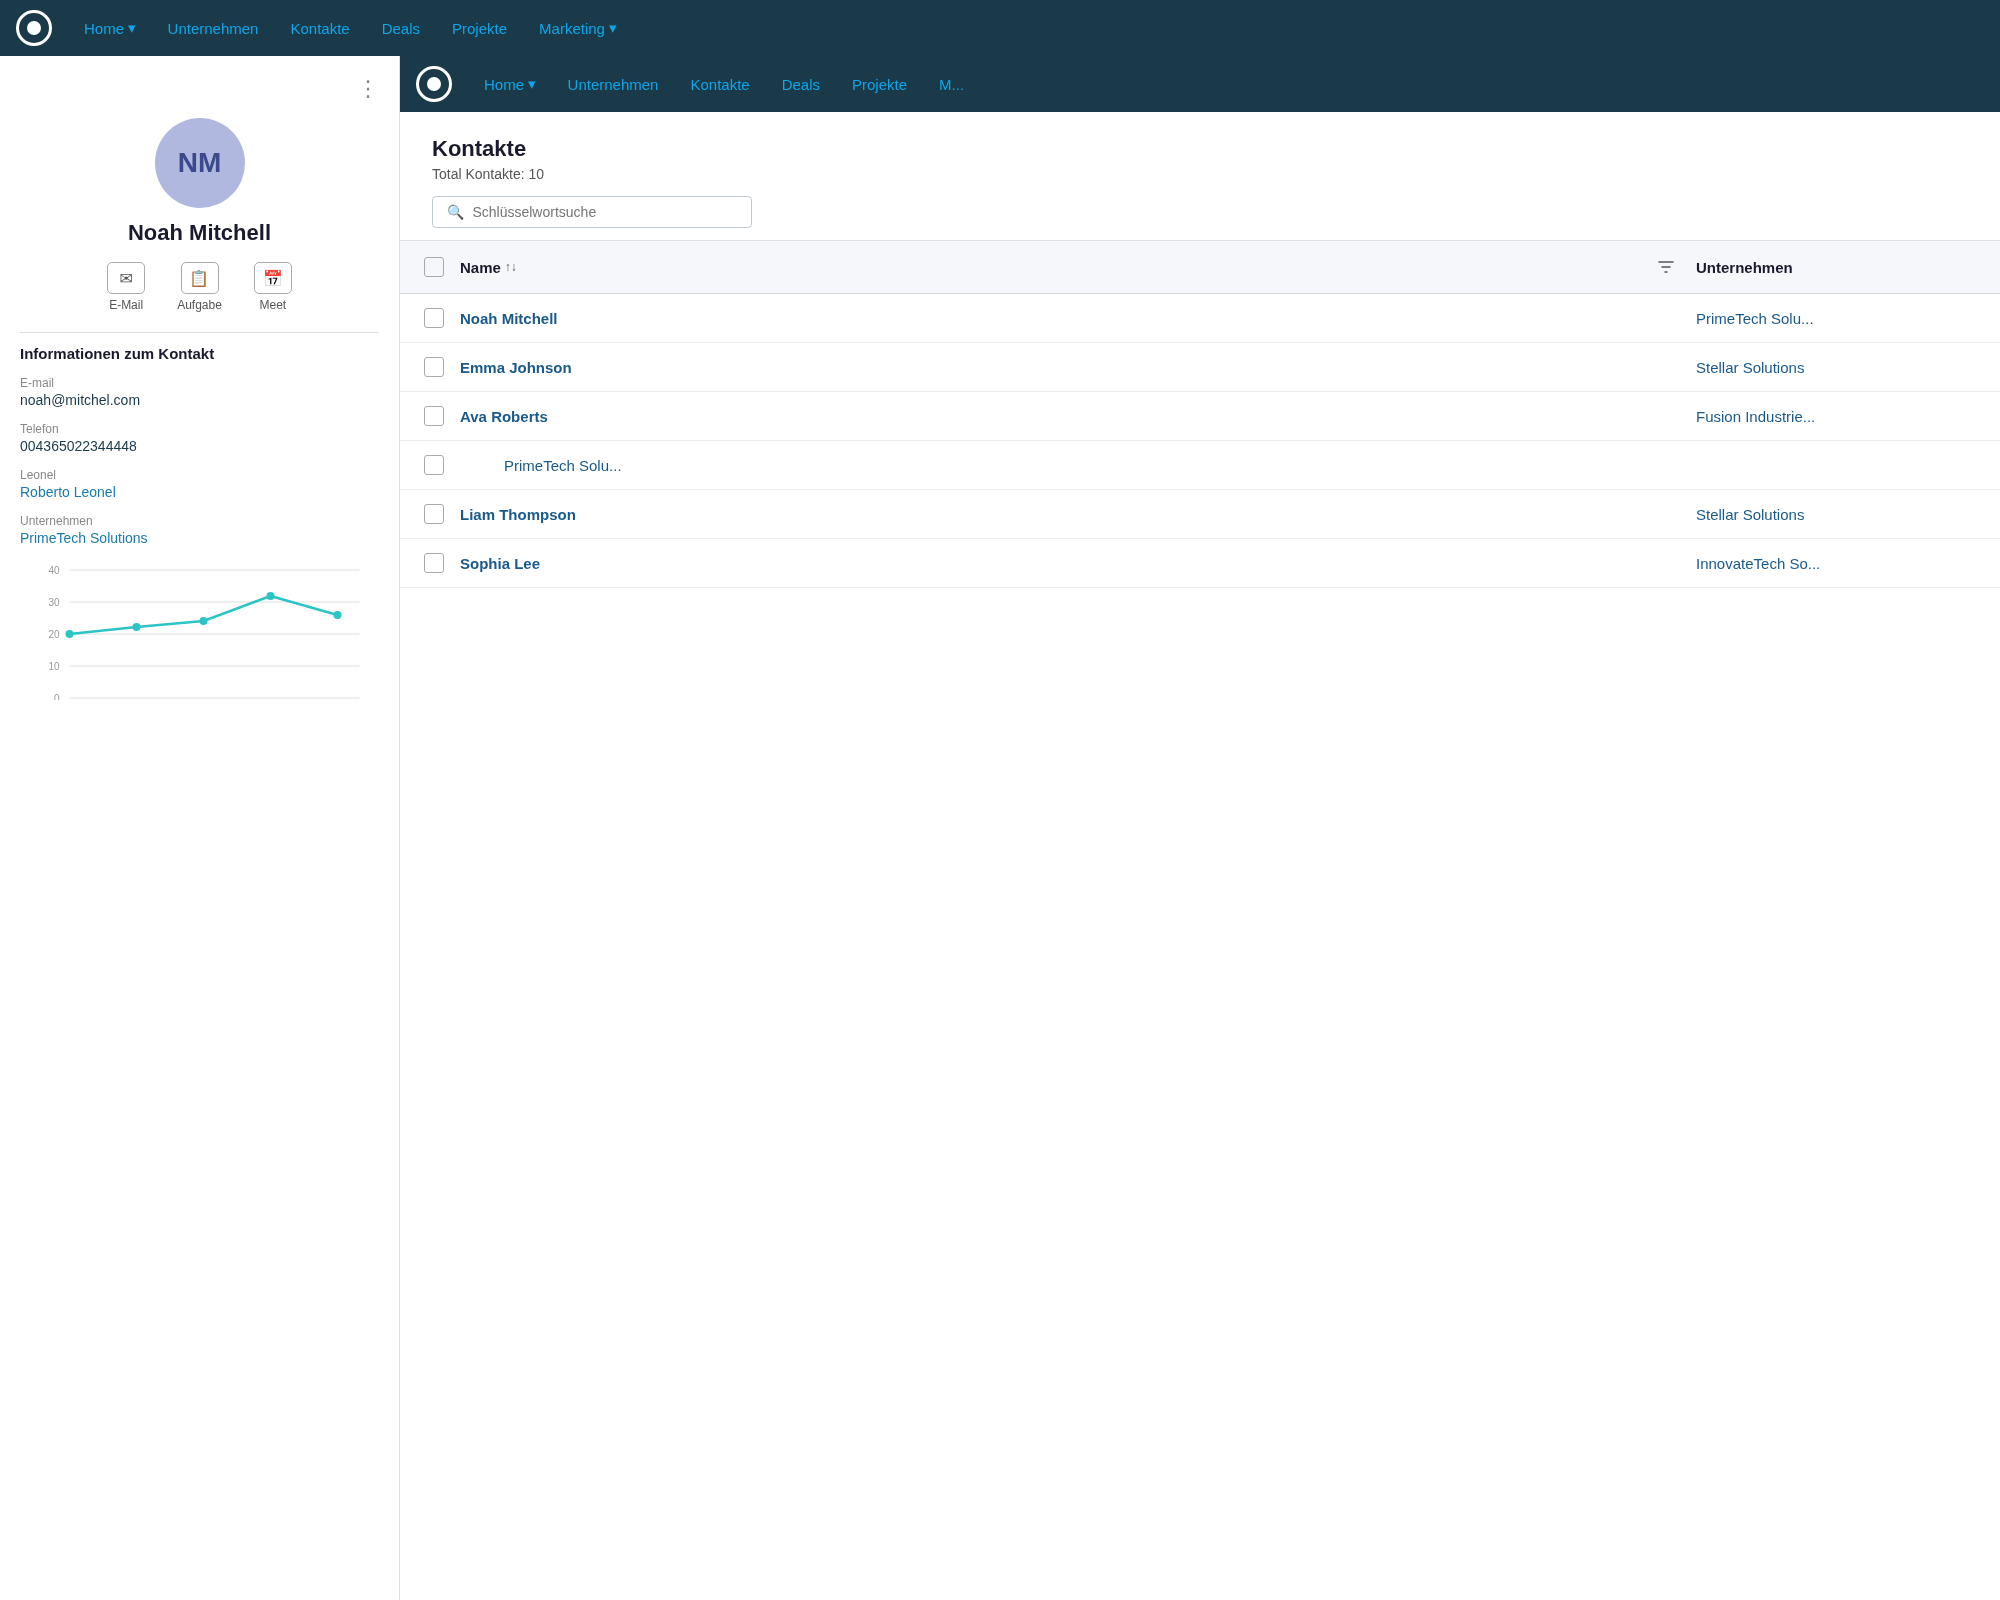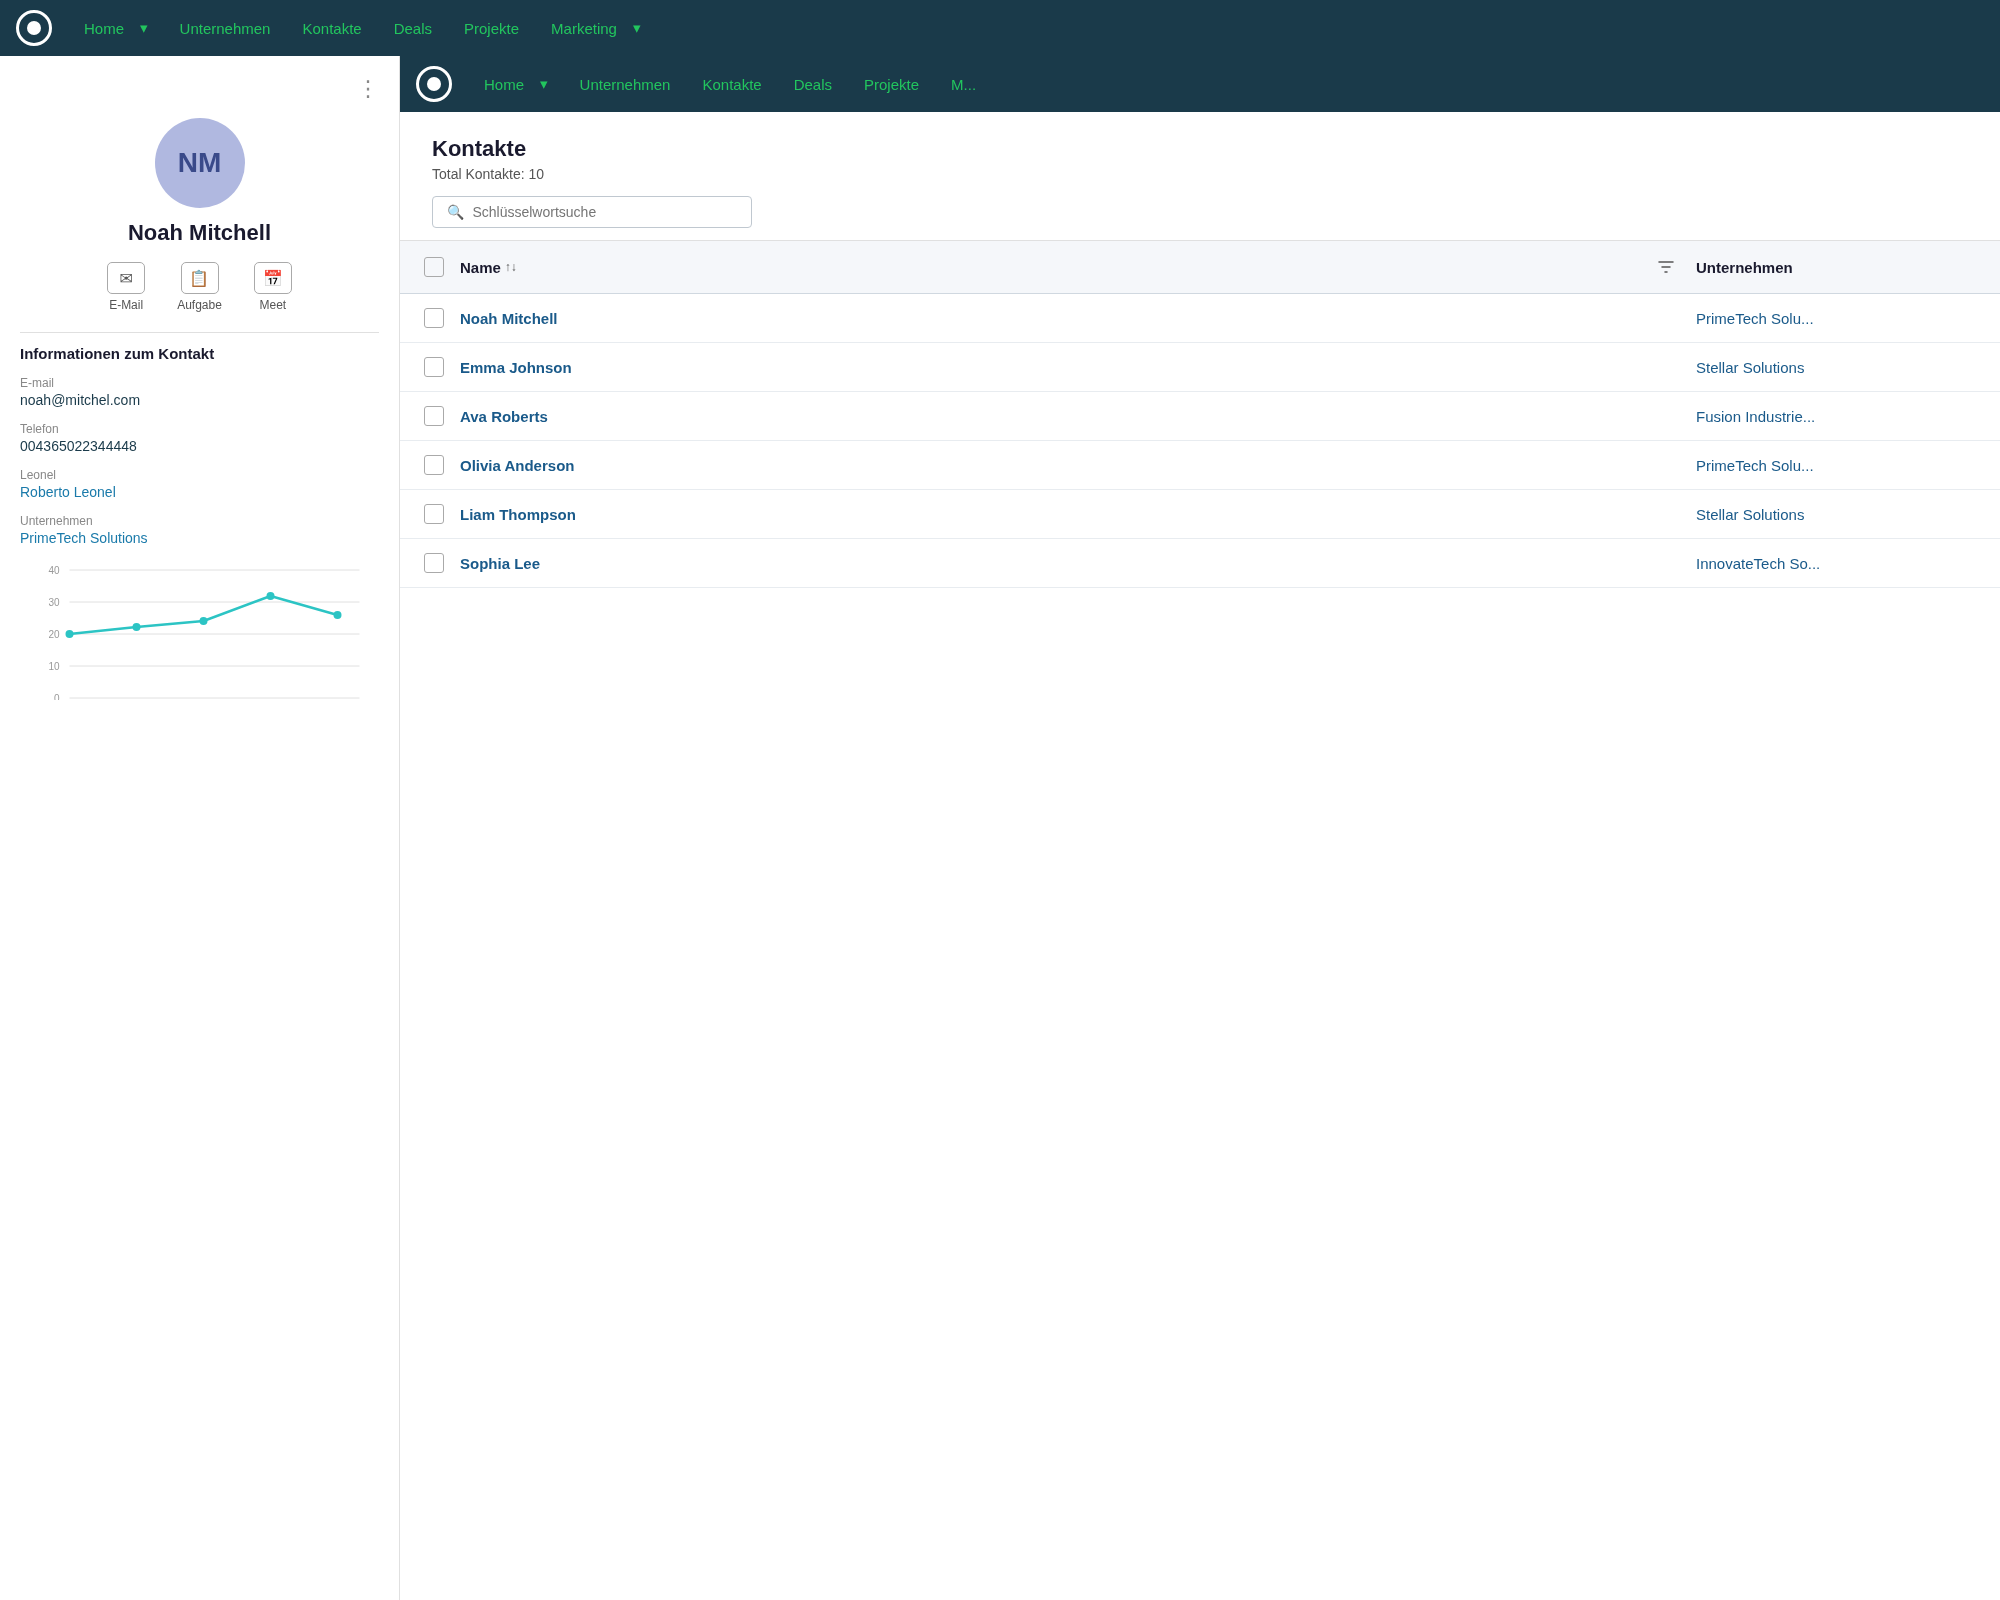--- a/index.html
+++ b/index.html
@@ -22,21 +22,21 @@
       border: 3px solid white;
       border-radius: 50%;
       display: flex; align-items: center; justify-content: center;
     }
     .navbar-logo-inner {
       width: 14px; height: 14px;
       background: white;
       border-radius: 50%;
     }
     .nav-item {
-      color: #22c55e; font-size: 15px; cursor: pointer; display: flex; align-items: center; gap: 16px;
+      color: #0ea5e9; font-size: 15px; cursor: pointer; display: flex; align-items: center; gap: 4px;
       white-space: nowrap;
     }
 
     
     .main-wrapper {
       display: flex;
       margin-top: 56px;
       height: calc(1600px - 56px);
     }
 
@@ -418,21 +418,20 @@
             <div class="contact-company">Stellar Solutions</div>
           </div>
           <div class="contact-row">
             <div class="ct-checkbox"></div>
             <div class="contact-name-link">Ava Roberts</div>
             <div style="width:28px;"></div>
             <div class="contact-company">Fusion Industrie...</div>
           </div>
           <div class="contact-row">
             <div class="ct-checkbox"></div>
-            <div class="contact-name-link">Olivia Anderson</div>
             <div style="width:28px;"></div>
             <div class="contact-company">PrimeTech Solu...</div>
           </div>
           <div class="contact-row">
             <div class="ct-checkbox"></div>
             <div class="contact-name-link">Liam Thompson</div>
             <div style="width:28px;"></div>
             <div class="contact-company">Stellar Solutions</div>
           </div>
           <div class="contact-row">

